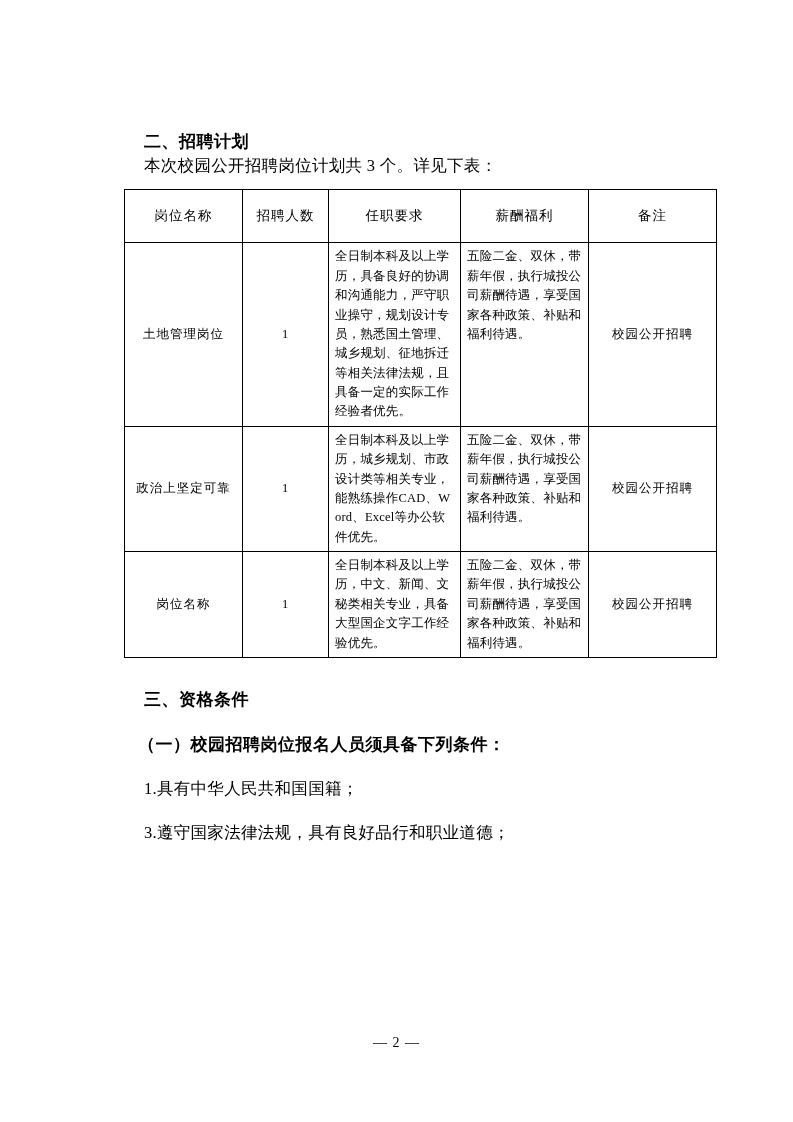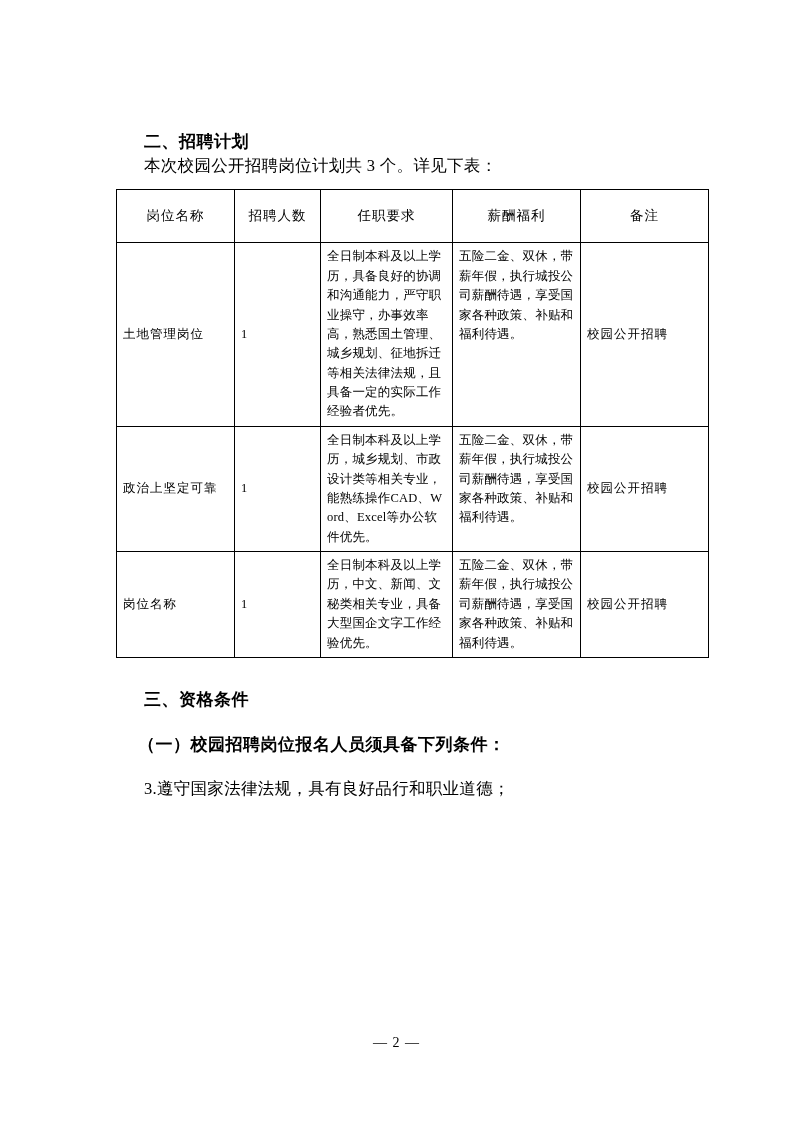--- a/index.html
+++ b/index.html
@@ -39,21 +39,21 @@
   }
   .para {
     font-size: 16.5px;
     margin: 0 0 10px 36px;
     line-height: 1.6;
     letter-spacing: 0.3px;
   }
   table.jobs {
     border-collapse: collapse;
     width: 592px;
-    margin-left: 8px;
+    margin-left: 16px;
     table-layout: fixed;
   }
   table.jobs td, table.jobs th {
     border: 1px solid #000000;
     vertical-align: middle;
     padding: 4px 6px;
     font-size: 12.5px;
     line-height: 1.55;
     font-family: "Liberation Serif", "DejaVu Serif", serif;
     font-weight: normal;
@@ -63,21 +63,21 @@
     height: 44px;
     font-size: 13.5px;
     letter-spacing: 1px;
   }
   .col-0 { width: 118px; }
   .col-1 { width: 86px; }
   .col-2 { width: 132px; }
   .col-3 { width: 128px; }
   .col-4 { width: 128px; }
   td.center {
-    text-align: left;
+    text-align: center;
     letter-spacing: 1px;
   }
   td.just {
     text-align: left;
     vertical-align: top;
     padding-top: 8px;
     letter-spacing: 0.2px;
     word-break: break-all;
   }
   td.just.mid {
@@ -137,21 +137,21 @@
           <th>招聘人数</th>
           <th>任职要求</th>
           <th>薪酬福利</th>
           <th>备注</th>
         </tr>
       </thead>
       <tbody>
         <tr>
           <td class="center">土地管理岗位</td>
           <td class="center">1</td>
-          <td class="just">全日制本科及以上学历，具备良好的协调和沟通能力，严守职业操守，办事效率高，熟悉国土管理、城乡规划、征地拆迁等相关法律法规，且具备一定的实际工作经验者优先。</td>
+          <td class="just">全日制本科及以上学历，具备良好的协调和沟通能力，严守职业操守，规划设计专员，熟悉国土管理、城乡规划、征地拆迁等相关法律法规，且具备一定的实际工作经验者优先。</td>
           <td class="just mid">五险二金、双休，带薪年假，执行城投公司薪酬待遇，享受国家各种政策、补贴和福利待遇。</td>
           <td class="center">校园公开招聘</td>
         </tr>
         <tr>
           <td class="center">政治上坚定可靠</td>
           <td class="center">1</td>
           <td class="just">全日制本科及以上学历，城乡规划、市政设计类等相关专业，能熟练操作CAD、Word、Excel等办公软件优先。</td>
           <td class="just mid">五险二金、双休，带薪年假，执行城投公司薪酬待遇，享受国家各种政策、补贴和福利待遇。</td>
           <td class="center">校园公开招聘</td>
         </tr>
@@ -162,18 +162,19 @@
           <td class="just mid">五险二金、双休，带薪年假，执行城投公司薪酬待遇，享受国家各种政策、补贴和福利待遇。</td>
           <td class="center">校园公开招聘</td>
         </tr>
       </tbody>
     </table>
 
     <div class="sub-heading">三、资格条件</div>
 
     <div class="sub-heading2">（一）校园招聘岗位报名人员须具备下列条件：</div>
 
+    <div class="list-item">1.具有中华人民共和国国籍；</div>
     <div class="list-item">3.遵守国家法律法规，具有良好品行和职业道德；</div>
 
   </div>
 
   <div class="page-number">— 2 —</div>
 </div>
 
 </body></html>

